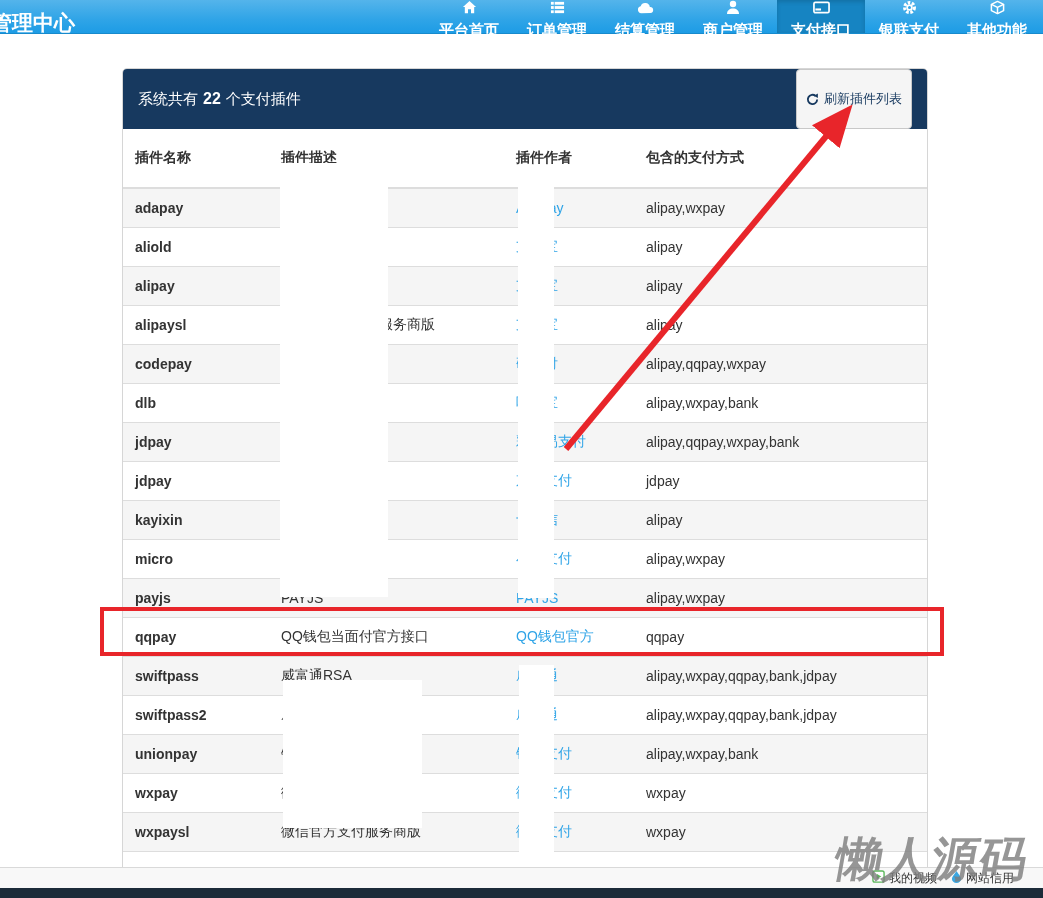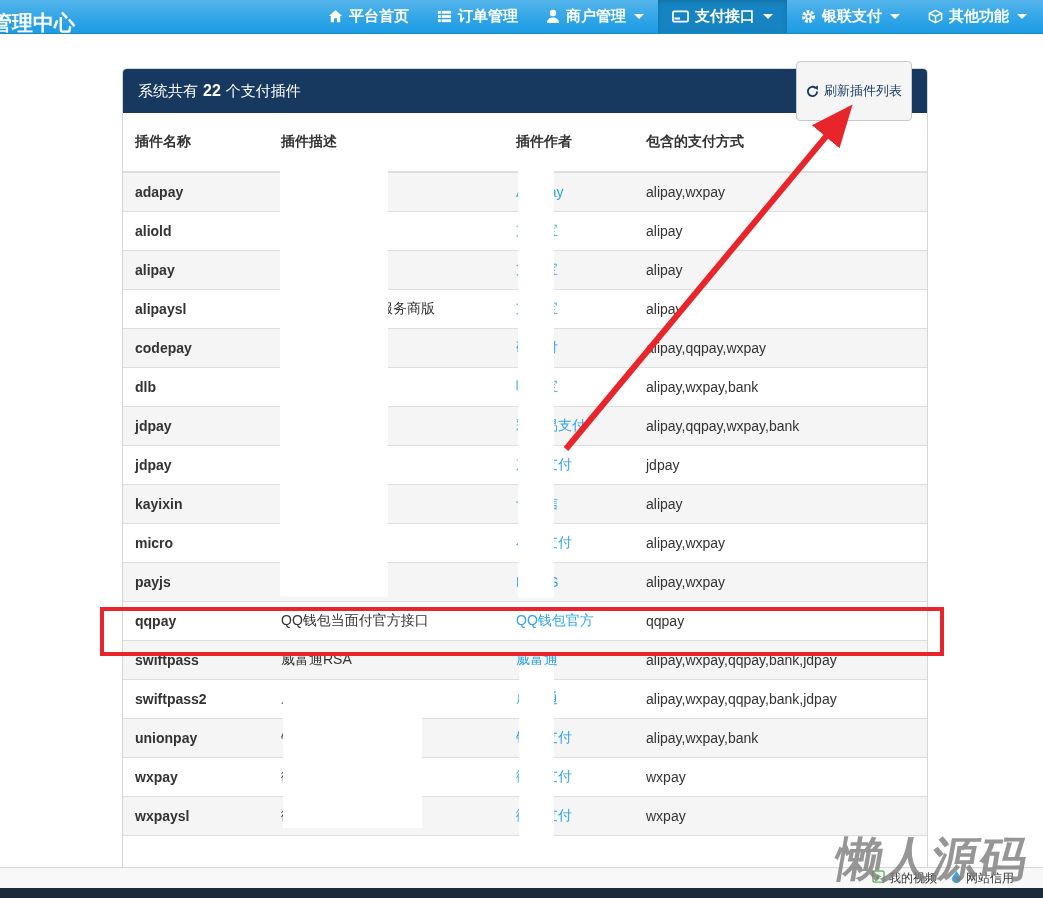--- a/index.html
+++ b/index.html
@@ -19,39 +19,39 @@
   .brand {
     color:#fff; font-size:21px; font-weight:bold; line-height:45px;
     margin-left:-9px; white-space:nowrap; flex:0 0 auto;
   }
   .nav-items {
     display:flex; margin-left:auto; align-items:stretch; padding-right:2px;
   }
   .nav-item {
     display:flex; align-items:center; gap:6px; padding:0 14px;
     color:#fff; font-size:15px; font-weight:bold; text-decoration:none;
-    white-space:nowrap; cursor:pointer;
+    white-space:nowrap; cursor:pointer;flex-direction:column;
   }
   .nav-item.active { background:#1684c2; box-shadow:inset 0 2px 4px rgba(0,0,0,.15); }
   .nav-item svg { display:block; }
   .caret {
     width:0; height:0; display:inline-block; margin-left:2px;
     border-left:5px solid transparent; border-right:5px solid transparent;
     border-top:5px solid #fff;
   }
 
   
   .panel {
     position:absolute; left:122px; top:68px; width:806px;
     background:#fff; border:1px solid #d6d6d6; border-radius:5px;
     z-index:5;
   }
   .panel-heading {
     background:#17395f; color:#fff; border-radius:4px 4px 0 0;
-    height:44px; display:flex; align-items:center; padding:0 15px;
+    height:60px; display:flex; align-items:center; padding:0 15px;
     font-size:15px;
   }
   .panel-title { display:flex; align-items:baseline; gap:5px; }
   .plugin-count { font-weight:bold; font-size:16px; }
   .refresh-btn {
     margin-left:auto; background:#f5f5f5; color:#17395f;
     border:1px solid #c8c8c8; border-radius:4px; font-size:13px;
     padding:20px 9px; display:flex; align-items:center; gap:5px; cursor:pointer;
     font-family:inherit;
   }
@@ -132,20 +132,28 @@
               <rect x="1" y="6.5" width="3" height="3"></rect>
               <rect x="5" y="6.5" width="10" height="3"></rect>
               <rect x="1" y="11" width="3" height="3"></rect>
               <rect x="5" y="11" width="10" height="3"></rect>
             </g>
           </svg>
         </span>
       <span>订单管理</span>
     </a>
 
+    <a class="nav-item">
+      <span>
+          <svg width="17" height="15" viewBox="0 0 18 15">
+            <path fill="#fff" d="M4.5 13.5a3.7 3.7 0 0 1-.6-7.3A5 5 0 0 1 13.6 7a3.2 3.2 0 0 1 .6 6.4Z"></path>
+          </svg>
+        </span>
+      <span>结算管理</span>
+    </a>
 
     <a class="nav-item">
       <span>
           <svg width="14" height="15" viewBox="0 0 14 15">
             <circle cx="7" cy="4" r="3.2" fill="#fff"></circle>
             <path fill="#fff" d="M1 14c0-3.4 2.7-5.4 6-5.4s6 2 6 5.4Z"></path>
           </svg>
         </span>
       <span>商户管理</span>
       <span class="caret"></span>

